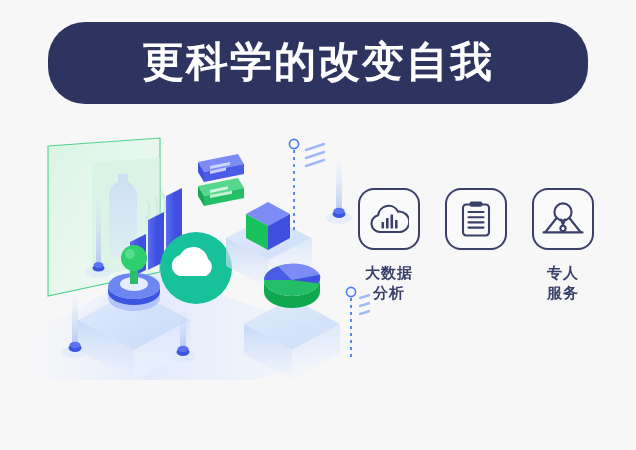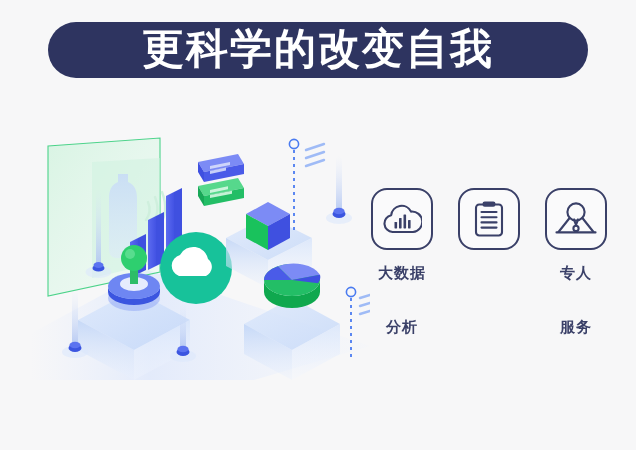--- a/index.html
+++ b/index.html
@@ -6,21 +6,21 @@
   body{
     width:636px;height:450px;overflow:hidden;
     background:#F7F7F8;
     font-family:"Liberation Sans","DejaVu Sans",sans-serif;
     position:relative;
   }
   #stage{position:relative;width:636px;height:450px;}
 
   
   .header-pill{
-    position:absolute;left:48px;top:22px;width:540px;height:56px;
+    position:absolute;left:48px;top:22px;width:540px;height:82px;
     background:#2E3460;border-radius:37px;
     display:flex;align-items:center;justify-content:center;
   }
   .header-title{
     color:#FFFFFF;font-size:42px;letter-spacing:2px;
     font-weight:700;line-height:1;white-space:nowrap;
     transform:translateY(-1px);
   }
 
   
@@ -29,35 +29,35 @@
     color:#2E3460;font-size:34px;font-weight:700;letter-spacing:2px;
     white-space:nowrap;
   }
 
   
   .illus{position:absolute;left:30px;top:120px;width:340px;height:260px;}
   .illus svg{display:block;}
 
   
   .features{
-    position:absolute;left:365px;top:188px;width:248px;height:150px;
+    position:absolute;left:352px;top:188px;width:248px;height:150px;
     display:flex;justify-content:space-between;align-items:flex-start;
   }
   .feature{width:74px;display:flex;flex-direction:column;align-items:center;}
   .feat-badge{
     width:62px;height:62px;border-radius:16px;
     border:2px solid #3A4068;background:#FAFAFB;
     display:flex;align-items:center;justify-content:center;
     box-sizing:border-box;
   }
   .feat-label{
     margin-top:13px;color:#3A4068;font-size:15px;font-weight:700;
     line-height:1.32;text-align:center;letter-spacing:1px;
   }
-  .feat-label .l2{display:block;margin-top:34px;}
+  .feat-label .l2{display:block;}
 </style>
 </head>
 <body>
 
 <div id="stage">
 
   <div class="header-pill">
     <div class="header-title">更科学的改变自我</div>
   </div>
 

